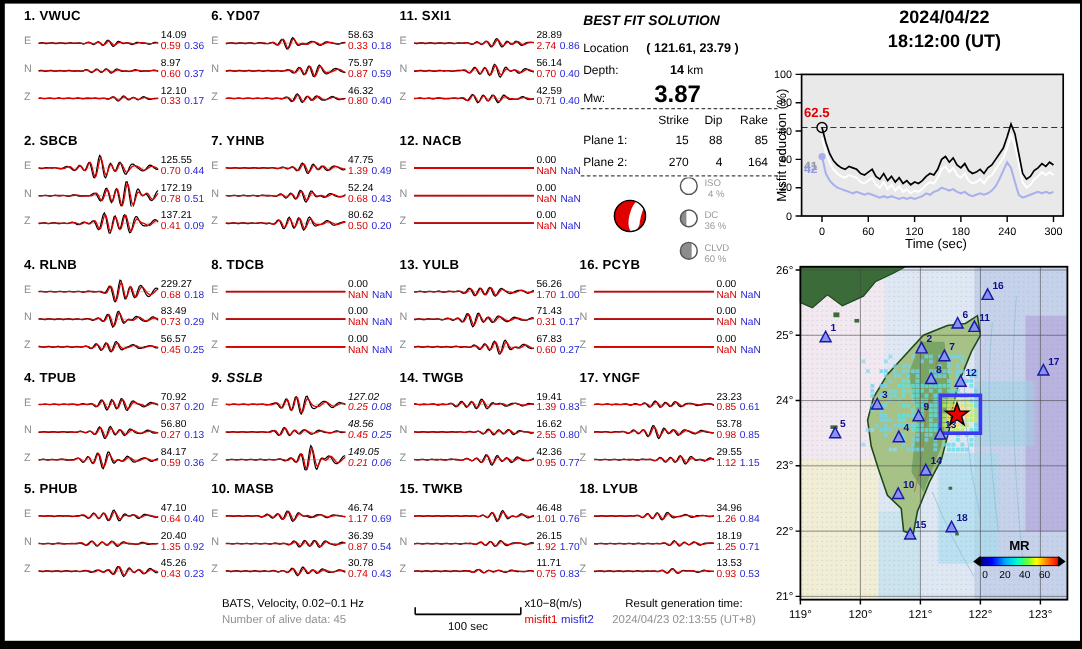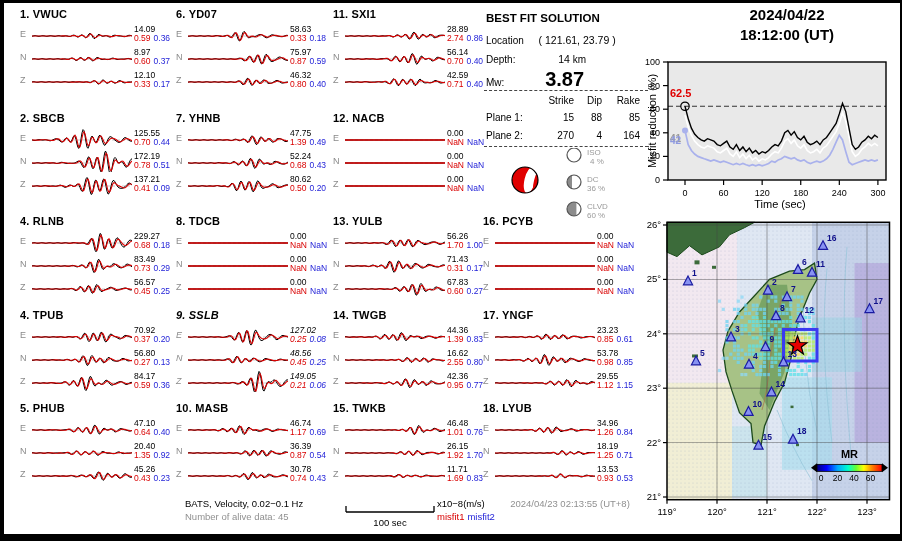--- a/index.html
+++ b/index.html
@@ -9,23 +9,23 @@
   .abs{position:absolute;}
   
   .station{position:absolute;width:156px;}
   .st-title{font-size:11px;font-weight:bold;letter-spacing:.2px;}
   .comp-row{display:flex;align-items:center;height:23px;}
   .comp-lab{width:12px;font-size:9px;color:#8a8a8a;}
   .nums{margin-left:2px;font-size:8.5px;line-height:9px;white-space:nowrap;}
   .m1{color:#d90000;} .m2{color:#2424d8;margin-left:3px;}
   
   .sol{position:absolute;left:484px;top:8px;width:182px;height:216px;font-size:10px;}
-  .sol-title{position:absolute;left:2px;top:4px;font-size:11.5px;font-weight:bold;}
+  .sol-title{position:absolute;left:2px;top:4px;font-size:11.5px;font-weight:bold;font-style:italic;}
   .sol-row{position:absolute;left:2px;white-space:nowrap;}
-  .sol-val{font-weight:normal;font-size:10.5px;}
+  .sol-val{font-weight:bold;font-size:10.5px;}
   .mw-val{font-weight:bold;font-size:20px;}
   .dash{position:absolute;left:0;width:164px;border-top:1px dashed #444;}
   .cell{position:absolute;width:40px;text-align:right;}
   .thead{color:#000;}
   
   .hdr{position:absolute;left:684px;top:5px;width:206px;text-align:center;
        font-size:15px;font-weight:bold;line-height:20px;}
   .ylab{position:absolute;left:652px;top:121px;transform:translate(-50%,-50%) rotate(-90deg);
         font-size:11px;white-space:nowrap;}
   .xlab{position:absolute;left:700px;top:198px;width:160px;text-align:center;font-size:11px;}
@@ -554,21 +554,21 @@
       <div class="station" style="left: 333px; top: 309px;">
         <div class="st-title">14.  TWGB</div>
         <div class="comp-row" style="margin-top: 2px;">
           <div class="comp-lab">E</div>
           <svg width="100" height="22">
             <line x1="0" y1="13" x2="100" y2="13" stroke="#c9c9c9" stroke-dasharray="3,2" stroke-width="1"></line>
             <polyline points="0,12.6 1,12.6 2,12.8 3,13.1 4,13.3 5,13.4 6,13.2 7,12.9 8,12.8 9,12.7 10,12.9 11,13.1 12,13.2 13,13.1 14,12.9 15,12.7 16,12.6 17,12.7 18,13.1 19,13.4 20,13.6 21,13.4 22,13.1 23,12.8 24,12.7 25,12.8 26,13.0 27,13.1 28,13.0 29,12.6 30,12.2 31,12.1 32,12.5 33,13.5 34,14.5 35,15.1 36,14.7 37,13.5 38,11.8 39,10.6 40,10.4 41,11.5 42,13.3 43,14.9 44,15.4 45,14.5 46,12.7 47,11.1 48,10.6 49,11.6 50,13.8 51,15.8 52,16.5 53,15.4 54,12.9 55,10.2 56,8.7 57,9.0 58,11.1 59,13.8 60,15.9 61,16.6 62,15.9 63,14.2 64,12.6 65,11.7 66,11.6 67,12.2 68,12.7 69,12.8 70,12.6 71,12.2 72,12.1 73,12.5 74,13.2 75,14.0 76,14.5 77,14.5 78,14.0 79,13.4 80,12.8 81,12.4 82,12.2 83,12.1 84,12.1 85,12.2 86,12.4 87,12.8 88,13.3 89,13.8 90,14.2 91,14.2 92,13.9 93,13.3 94,12.7 95,12.3 96,12.2 97,12.3 98,12.6 99,12.8 100,13.0 " fill="none" stroke="#000" stroke-width="1"></polyline>
             <polyline points="0,13.0 1,13.0 2,13.0 3,13.0 4,13.0 5,13.0 6,13.0 7,13.1 8,13.1 9,13.1 10,13.1 11,13.0 12,13.0 13,12.9 14,12.9 15,12.9 16,12.9 17,12.9 18,13.0 19,13.1 20,13.1 21,13.1 22,13.1 23,13.1 24,13.1 25,13.1 26,13.2 27,13.1 28,13.0 29,12.7 30,12.3 31,12.2 32,12.4 33,12.9 34,13.7 35,14.3 36,14.5 37,14.0 38,13.0 39,11.9 40,11.3 41,11.5 42,12.4 43,13.7 44,14.6 45,14.5 46,13.5 47,12.1 48,11.1 49,11.2 50,12.4 51,14.2 52,15.6 53,15.9 54,14.7 55,12.7 56,10.7 57,9.7 58,10.1 59,11.7 60,13.6 61,15.0 62,15.4 63,14.9 64,13.8 65,12.7 66,12.2 67,12.3 68,12.6 69,12.9 70,13.0 71,12.8 72,12.4 73,12.3 74,12.4 75,12.8 76,13.3 77,13.8 78,14.1 79,14.0 80,13.7 81,13.2 82,12.7 83,12.4 84,12.2 85,12.2 86,12.4 87,12.6 88,12.9 89,13.2 90,13.4 91,13.6 92,13.6 93,13.5 94,13.3 95,13.1 96,12.9 97,12.7 98,12.5 99,12.5 100,12.6 " fill="none" stroke="#d90000" stroke-width="1.1"></polyline>
           </svg>
           <div class="nums">
-            <div>44.36</div>
+            <div>19.41</div>
             <div><span class="m1">1.39</span><span class="m2">0.83</span></div>
           </div>
         </div>
         <div class="comp-row" style="margin-top: 0px;">
           <div class="comp-lab">N</div>
           <svg width="100" height="22">
             <line x1="0" y1="13" x2="100" y2="13" stroke="#c9c9c9" stroke-dasharray="3,2" stroke-width="1"></line>
             <polyline points="0,12.7 1,12.8 2,13.1 3,13.3 4,13.3 5,13.2 6,12.9 7,12.7 8,12.7 9,12.8 10,13.1 11,13.3 12,13.3 13,13.2 14,12.9 15,12.7 16,12.7 17,12.9 18,13.1 19,13.3 20,13.3 21,13.1 22,12.8 23,12.7 24,12.7 25,12.9 26,13.2 27,13.4 28,13.4 29,13.1 30,12.8 31,12.7 32,12.7 33,12.9 34,13.1 35,13.2 36,13.1 37,13.0 38,12.8 39,12.8 40,13.0 41,13.3 42,13.4 43,13.4 44,13.1 45,12.8 46,12.5 47,12.5 48,12.8 49,13.2 50,13.3 51,13.2 52,12.8 53,12.4 54,12.4 55,13.0 56,13.8 57,14.5 58,14.5 59,13.8 60,12.4 61,11.1 62,10.6 63,11.1 64,12.6 65,14.3 66,15.3 67,15.2 68,14.1 69,12.5 70,11.4 71,11.3 72,12.2 73,13.5 74,14.5 75,14.5 76,13.5 77,12.1 78,11.1 79,11.0 80,11.9 81,13.3 82,14.6 83,15.2 84,14.8 85,13.8 86,12.7 87,12.0 88,11.8 89,12.1 90,12.5 91,12.8 92,12.9 93,12.9 94,12.9 95,13.1 96,13.5 97,13.9 98,14.0 99,13.7 100,13.2 " fill="none" stroke="#000" stroke-width="1"></polyline>
             <polyline points="0,13.0 1,13.0 2,13.0 3,13.0 4,13.0 5,13.0 6,13.0 7,13.0 8,13.0 9,13.0 10,13.0 11,13.0 12,13.0 13,13.0 14,13.0 15,13.0 16,13.0 17,13.0 18,13.0 19,13.0 20,13.0 21,13.0 22,13.0 23,13.0 24,13.0 25,13.0 26,13.0 27,13.0 28,13.0 29,13.1 30,13.1 31,13.0 32,13.0 33,13.0 34,12.9 35,12.9 36,12.9 37,12.9 38,12.9 39,13.0 40,13.1 41,13.2 42,13.2 43,13.1 44,13.0 45,12.9 46,12.9 47,12.9 48,13.0 49,13.1 50,13.1 51,13.0 52,12.7 53,12.4 54,12.4 55,12.8 56,13.4 57,14.0 58,14.3 59,14.0 60,13.2 61,12.2 62,11.5 63,11.3 64,12.0 65,13.1 66,14.1 67,14.6 68,14.2 69,13.3 70,12.3 71,11.8 72,12.1 73,12.9 74,13.8 75,14.2 76,14.0 77,13.1 78,12.2 79,11.5 80,11.6 81,12.2 82,13.2 83,14.0 84,14.4 85,14.2 86,13.7 87,13.0 88,12.5 89,12.3 90,12.4 91,12.5 92,12.7 93,12.8 94,12.9 95,13.0 96,13.1 97,13.3 98,13.4 99,13.5 100,13.4 " fill="none" stroke="#d90000" stroke-width="1.1"></polyline>
           </svg>
@@ -618,21 +618,21 @@
         </div>
         <div class="comp-row" style="margin-top: 0px;">
           <div class="comp-lab">Z</div>
           <svg width="100" height="22">
             <line x1="0" y1="13" x2="100" y2="13" stroke="#c9c9c9" stroke-dasharray="3,2" stroke-width="1"></line>
             <polyline points="0,13.1 1,12.9 2,12.7 3,12.7 4,12.9 5,13.2 6,13.3 7,13.3 8,13.1 9,12.8 10,12.7 11,12.7 12,12.9 13,13.2 14,13.3 15,13.3 16,13.1 17,12.8 18,12.7 19,12.7 20,13.0 21,13.2 22,13.4 23,13.3 24,13.0 25,12.7 26,12.6 27,12.7 28,13.0 29,13.2 30,13.4 31,13.3 32,13.0 33,12.8 34,12.7 35,12.8 36,13.0 37,13.2 38,13.3 39,13.2 40,13.0 41,12.7 42,12.6 43,12.6 44,12.8 45,13.0 46,13.2 47,13.5 48,13.8 49,13.8 50,13.5 51,12.9 52,12.1 53,11.6 54,11.6 55,12.2 56,13.2 57,14.1 58,14.4 59,14.1 60,13.4 61,12.7 62,12.3 63,12.4 64,12.8 65,13.2 66,13.4 67,13.2 68,12.8 69,12.5 70,12.3 71,12.4 72,12.7 73,13.1 74,13.5 75,13.9 76,14.0 77,13.8 78,13.4 79,12.9 80,12.3 81,12.1 82,12.1 83,12.4 84,12.9 85,13.2 86,13.3 87,13.3 88,13.2 89,13.1 90,13.2 91,13.3 92,13.4 93,13.3 94,13.0 95,12.6 96,12.4 97,12.4 98,12.6 99,13.0 100,13.3 " fill="none" stroke="#000" stroke-width="1"></polyline>
             <polyline points="0,13.0 1,13.0 2,13.0 3,13.0 4,13.0 5,13.0 6,13.0 7,13.0 8,13.0 9,13.0 10,13.0 11,13.0 12,13.0 13,13.0 14,13.0 15,13.0 16,13.0 17,13.0 18,13.0 19,13.0 20,13.0 21,13.0 22,13.0 23,13.0 24,13.0 25,13.0 26,13.0 27,13.0 28,13.0 29,13.0 30,13.0 31,13.0 32,13.0 33,13.0 34,13.0 35,13.0 36,13.0 37,13.0 38,13.0 39,13.0 40,13.0 41,13.1 42,13.0 43,12.9 44,12.7 45,12.6 46,12.6 47,12.9 48,13.4 49,13.9 50,14.0 51,13.6 52,12.9 53,12.0 54,11.6 55,11.7 56,12.5 57,13.5 58,14.2 59,14.2 60,13.6 61,12.8 62,12.3 63,12.3 64,12.7 65,13.3 66,13.7 67,13.6 68,13.2 69,12.6 70,12.3 71,12.2 72,12.5 73,12.8 74,13.2 75,13.5 76,13.6 77,13.5 78,13.4 79,13.2 80,13.0 81,12.8 82,12.7 83,12.6 84,12.6 85,12.7 86,12.8 87,13.0 88,13.1 89,13.3 90,13.3 91,13.3 92,13.2 93,13.1 94,13.0 95,12.9 96,12.8 97,12.8 98,12.8 99,12.8 100,12.9 " fill="none" stroke="#d90000" stroke-width="1.1"></polyline>
           </svg>
           <div class="nums">
             <div>11.71</div>
-            <div><span class="m1">1.69</span><span class="m2">0.83</span></div>
+            <div><span class="m1">0.75</span><span class="m2">0.83</span></div>
           </div>
         </div>
       </div>
       <div class="station" style="left: 483px; top: 215px;">
         <div class="st-title">16.  PCYB</div>
         <div class="comp-row" style="margin-top: 2px;">
           <div class="comp-lab">E</div>
           <svg width="100" height="22">
             <line x1="0" y1="13" x2="100" y2="13" stroke="#c9c9c9" stroke-dasharray="3,2" stroke-width="1"></line>
             <polyline points="0,13.0 1,13.0 2,13.0 3,13.0 4,13.0 5,13.0 6,13.0 7,13.0 8,13.0 9,13.0 10,13.0 11,13.0 12,13.0 13,13.0 14,13.0 15,13.0 16,13.0 17,13.0 18,13.0 19,13.0 20,13.0 21,13.0 22,13.0 23,13.0 24,13.0 25,13.0 26,13.0 27,13.0 28,13.0 29,13.0 30,13.0 31,13.0 32,13.0 33,13.0 34,13.0 35,13.0 36,13.0 37,13.0 38,13.0 39,13.0 40,13.0 41,13.0 42,13.0 43,13.0 44,13.0 45,13.0 46,13.0 47,13.0 48,13.0 49,13.0 50,13.0 51,13.0 52,13.0 53,13.0 54,13.0 55,13.0 56,13.0 57,13.0 58,13.0 59,13.0 60,13.0 61,13.0 62,13.0 63,13.0 64,13.0 65,13.0 66,13.0 67,13.0 68,13.0 69,13.0 70,13.0 71,13.0 72,13.0 73,13.0 74,13.0 75,13.0 76,13.0 77,13.0 78,13.0 79,13.0 80,13.0 81,13.0 82,13.0 83,13.0 84,13.0 85,13.0 86,13.0 87,13.0 88,13.0 89,13.0 90,13.0 91,13.0 92,13.0 93,13.0 94,13.0 95,13.0 96,13.0 97,13.0 98,13.0 99,13.0 100,13.0 " fill="none" stroke="#000" stroke-width="1.1"></polyline>
@@ -1267,15 +1267,16 @@
     <line x1="2" y1="8" x2="90" y2="8" stroke="#000" stroke-width="1.3"></line>
     <line x1="2" y1="2" x2="2" y2="8" stroke="#000" stroke-width="1.3"></line>
     <line x1="90" y1="2" x2="90" y2="8" stroke="#000" stroke-width="1.3"></line>
   </svg>
   <div class="f-blk" style="left:344px;top:516px;width:92px;text-align:center">100 sec</div>
   <div class="f-blk" style="left:437px;top:497px">
     <div>x10−8(m/s)</div>
     <div><span class="m1">misfit1</span><span class="m2">misfit2</span></div>
   </div>
   <div class="f-blk" style="left:490px;top:497px;width:160px;text-align:center">
+    <div>Result generation time:</div>
     <div class="gray">2024/04/23 02:13:55 (UT+8)</div>
   </div>
 </div>
 
 </body></html>

